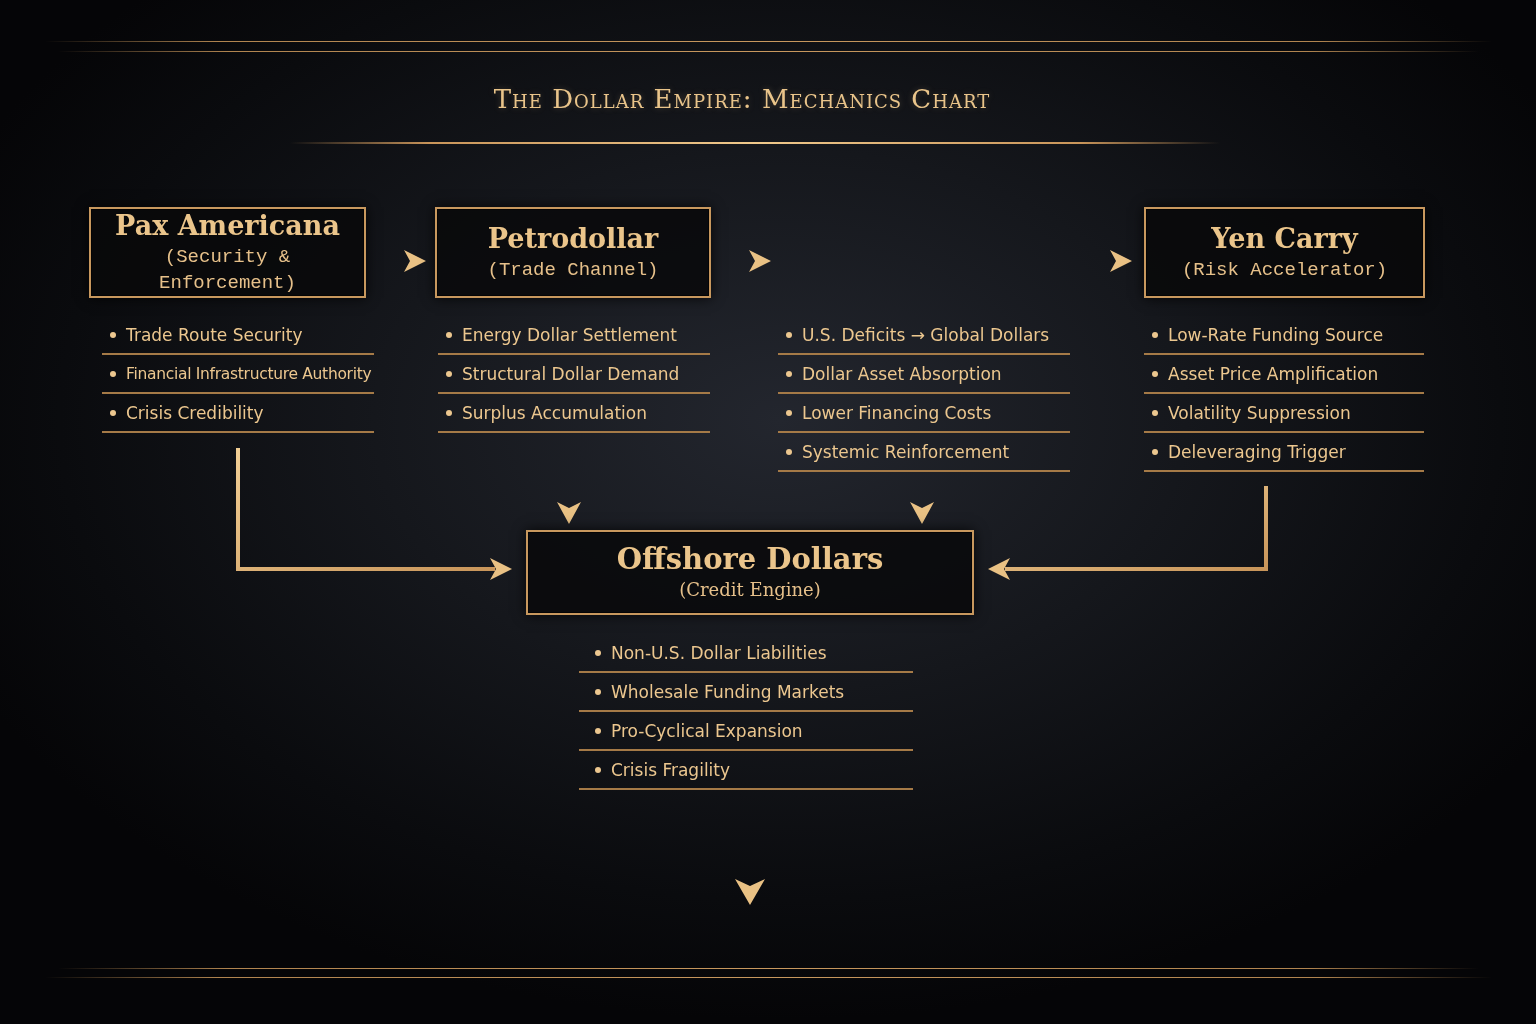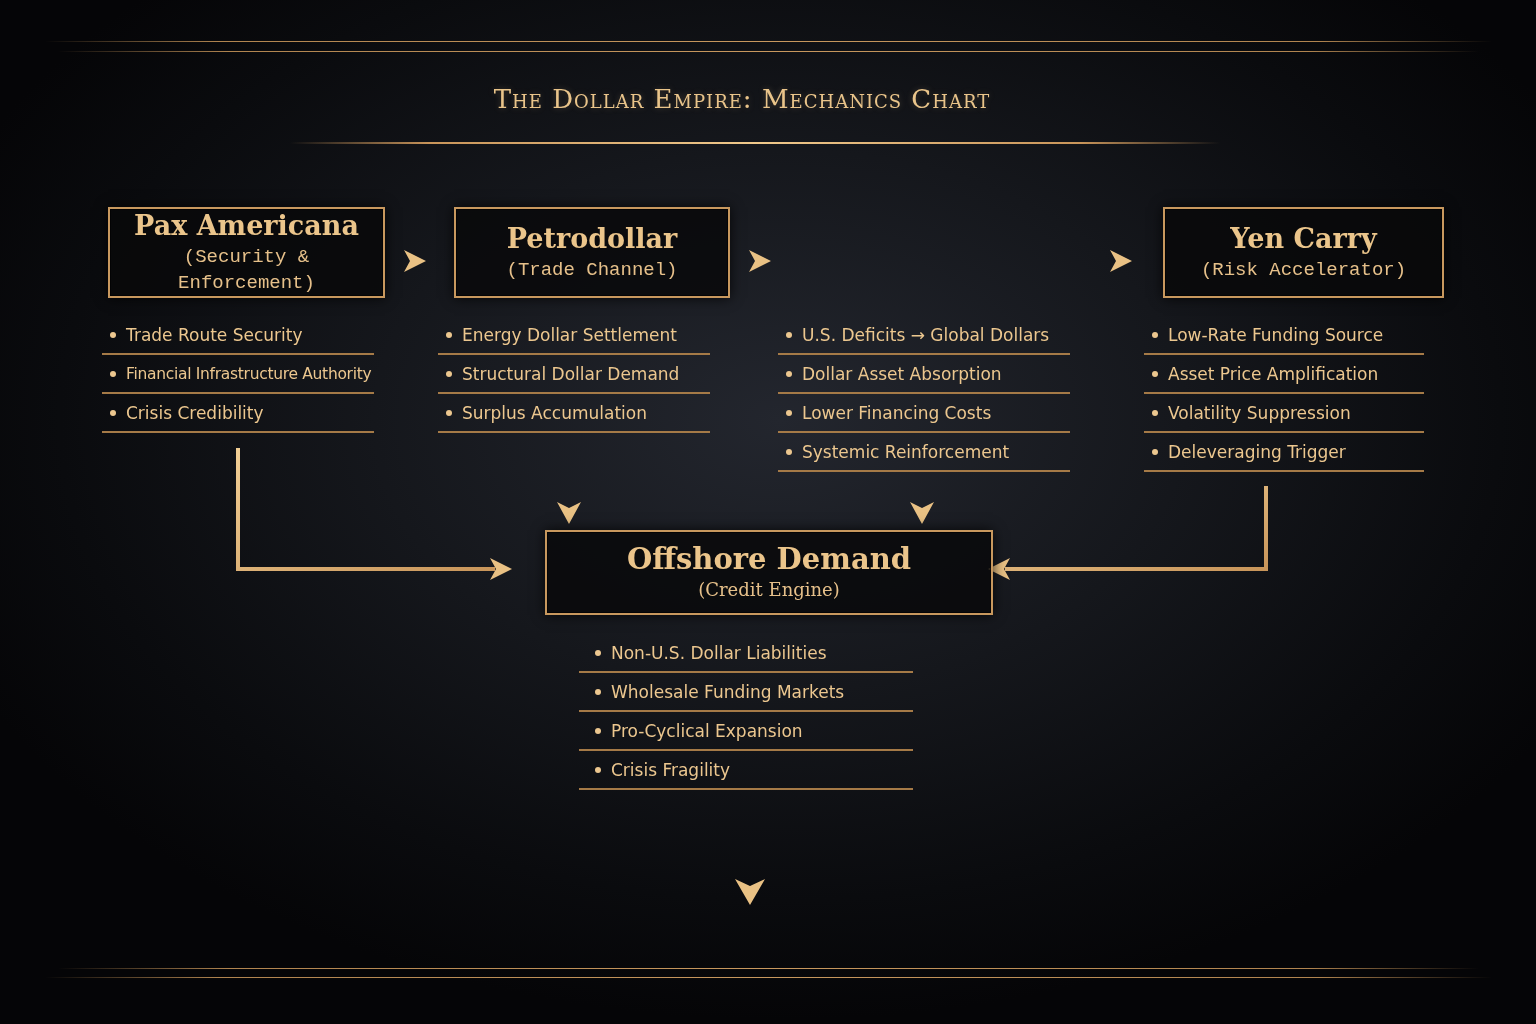--- a/index.html
+++ b/index.html
@@ -30,21 +30,20 @@
     position: absolute; left: 290px; width: 930px; top: 142px; height: 2px;
     background: linear-gradient(90deg, rgba(200,150,90,0) 0%, #c9955a 15%, #f0c98c 50%, #c9955a 85%, rgba(200,150,90,0) 100%);
   }
   .box {
     position: absolute; box-sizing: border-box;
     border: 2px solid #c8985e;
     background: rgba(8,8,10,0.82);
     box-shadow: 0 0 12px rgba(0,0,0,0.8), inset 0 0 0 1px rgba(0,0,0,0.6);
     display: flex; flex-direction: column; align-items: center; justify-content: center;
     text-align: center;
-    margin-left: 19px;
   }
   .box-title {
     font-family: "DejaVu Serif", serif; font-weight: bold;
     font-size: 27px; color: #ebc58b; line-height: 32px;
   }
   .box-sub {
     font-family: Liberation Mono, monospace;
     font-size: 19px; color: #e6c08a; line-height: 26px; margin-top: 2px;
   }
   .list { position: absolute; }
@@ -185,21 +184,21 @@
         <span class="bullet"></span>
         <span>Volatility Suppression</span>
       </div>
     <div class="item">
         <span class="bullet"></span>
         <span>Deleveraging Trigger</span>
       </div>
   </div>
 
   <div class="box" style="left:526px; top:530px; width:448px; height:85px;">
-    <div class="box-title" style="font-size:29px;">Offshore Demand</div>
+    <div class="box-title" style="font-size:29px;">Offshore Dollars</div>
     <div class="box-sub" style="font-size:18px; font-family:'DejaVu Serif', serif;">(Credit Engine)</div>
   </div>
   <div class="list" style="left:579px; top:634px; width:334px;">
     <div class="item" style="padding-left:16px;">
         <span class="bullet"></span>
         <span>Non-U.S. Dollar Liabilities</span>
       </div>
     <div class="item" style="padding-left:16px;">
         <span class="bullet"></span>
         <span>Wholesale Funding Markets</span>

